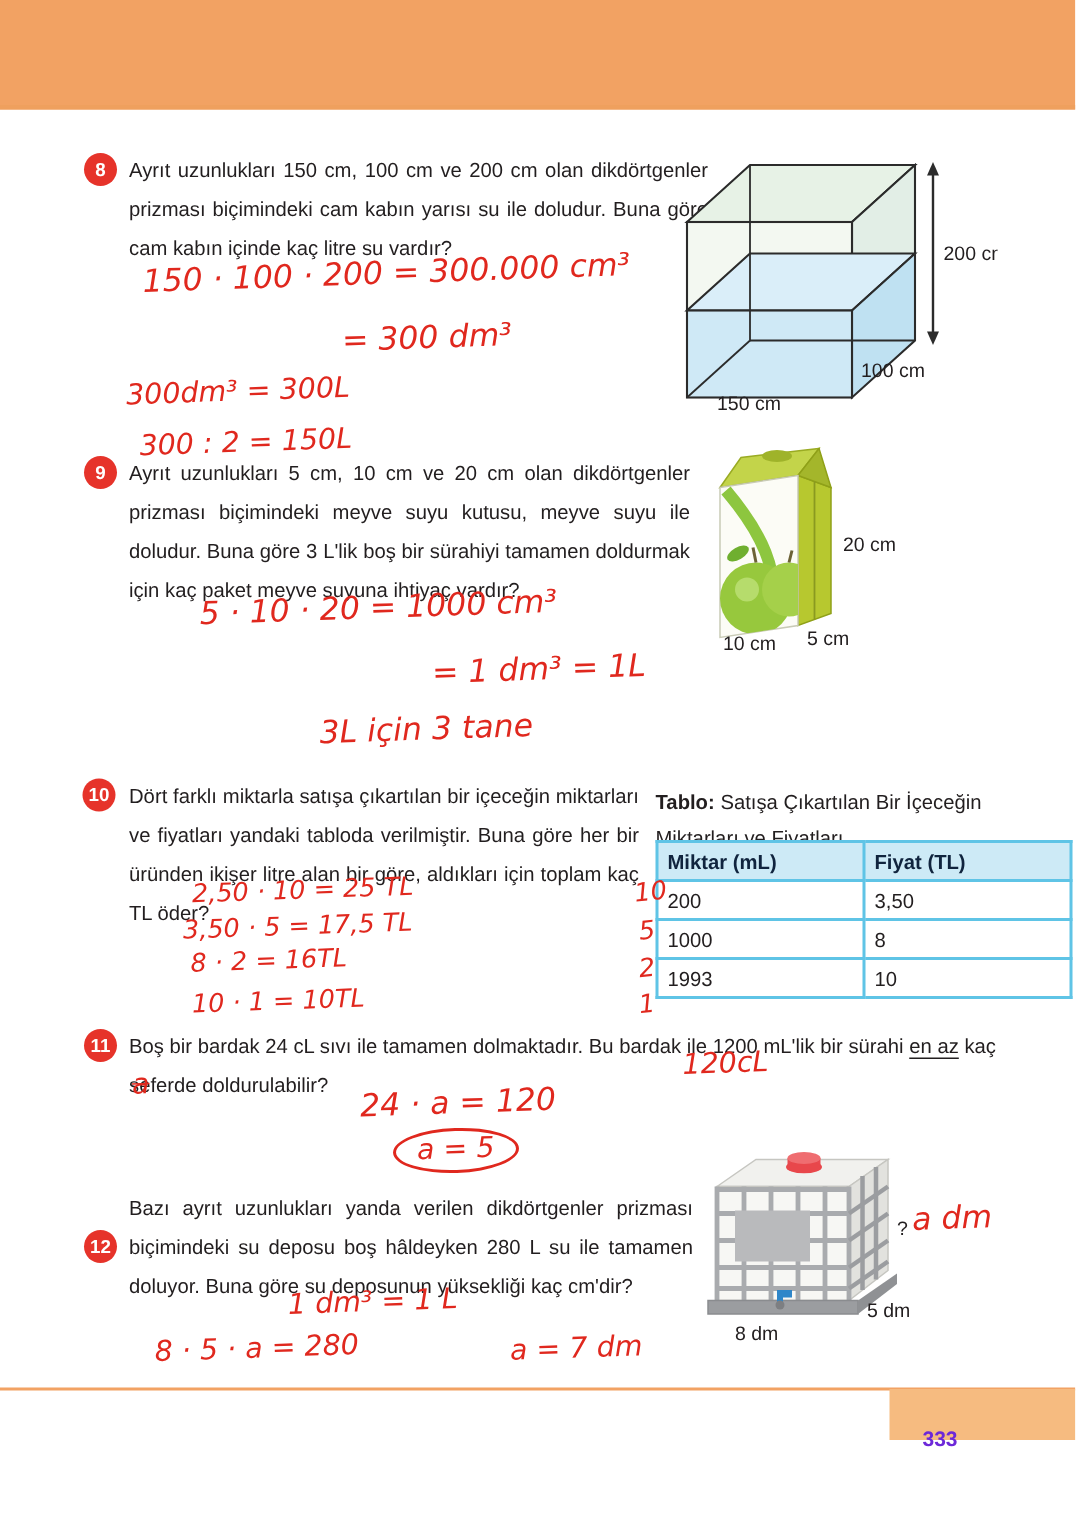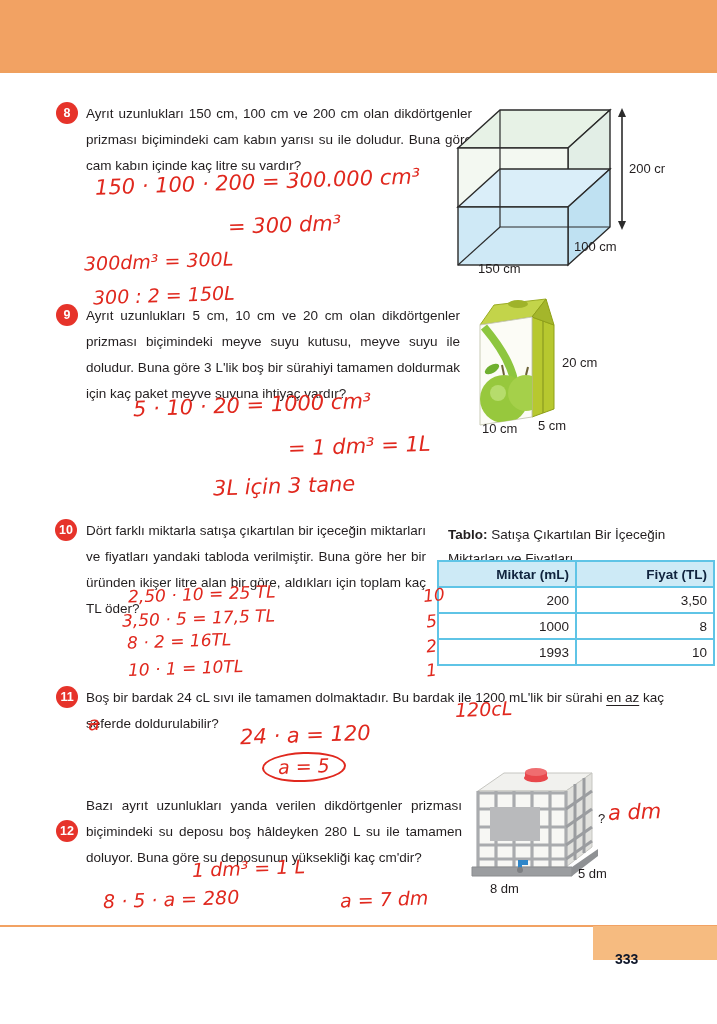--- a/index.html
+++ b/index.html
@@ -7,32 +7,32 @@
         font-family:"Liberation Sans",sans-serif;color:#221e1f;}
   .topbar{position:absolute;left:0;top:0;width:717px;height:70px;background:#f2a263;border-bottom:3px solid #efa05e;}
   .badge{position:absolute;width:22px;height:22px;background:#e6332a;color:#fff;border-radius:50%;
          font-weight:bold;font-size:12.5px;display:flex;align-items:center;justify-content:center;}
   .prob-text{position:absolute;font-size:13.5px;line-height:26px;text-align:justify;color:#221e1f;}
   .hand{position:absolute;font-family:"DejaVu Sans",sans-serif;font-style:italic;color:#e0281e;
         white-space:nowrap;transform:rotate(-2deg);}
   .h21{font-size:21px;} .h19{font-size:19px;} .h17{font-size:17px;}
   .circled{border:2.5px solid #e0281e;border-radius:50%;padding:1px 14px 3px 14px;display:inline-block;}
   .ul{text-decoration:underline;text-underline-offset:3px;}
-  .tbl-caption{position:absolute;left:437px;top:523px;width:268px;font-size:13.5px;line-height:24px;color:#221e1f;margin-left:11px;}
+  .tbl-caption{position:absolute;left:437px;top:523px;width:268px;font-size:13.5px;line-height:24px;color:#221e1f;}
   table.price{position:absolute;left:437px;top:560px;border-collapse:collapse;background:#fff;}
-  table.price th,table.price td{border:2px solid #5fc4e6;font-size:13.5px;text-align:right;
+  table.price th,table.price td{border:2px solid #5fc4e6;font-size:13.5px;text-align:left;
         height:24px;padding:0 6px;}
   table.price th{background:#cdeaf6;font-weight:bold;width:124px;color:#10243e;}
   table.price td{width:124px;color:#221e1f;}
   .mark{position:absolute;font-family:"DejaVu Sans",sans-serif;font-style:italic;color:#e0281e;font-size:17px;transform:rotate(-6deg);}
   .figlabel{font-size:13px;fill:#221e1f;font-family:"Liberation Sans",sans-serif;}
   .rule{position:absolute;left:0;top:925px;width:717px;height:2px;background:#f2a263;}
   .pagebox{position:absolute;left:593px;top:926px;width:124px;height:34px;background:#f6bb80;
            display:flex;align-items:center;}
-  .pagebox span{font-weight:bold;font-size:14px;color:#0f172a;padding-left:22px;margin-top:31px;}
+  .pagebox span{font-weight:bold;font-size:14px;color:#6d28d9;padding-left:22px;margin-top:31px;}
 </style>
 </head>
 <body>
 
 <div class="page">
 
   <div class="topbar"></div>
 
   <div class="badge" style="left:56px;top:102px;">
     <span>8</span>

